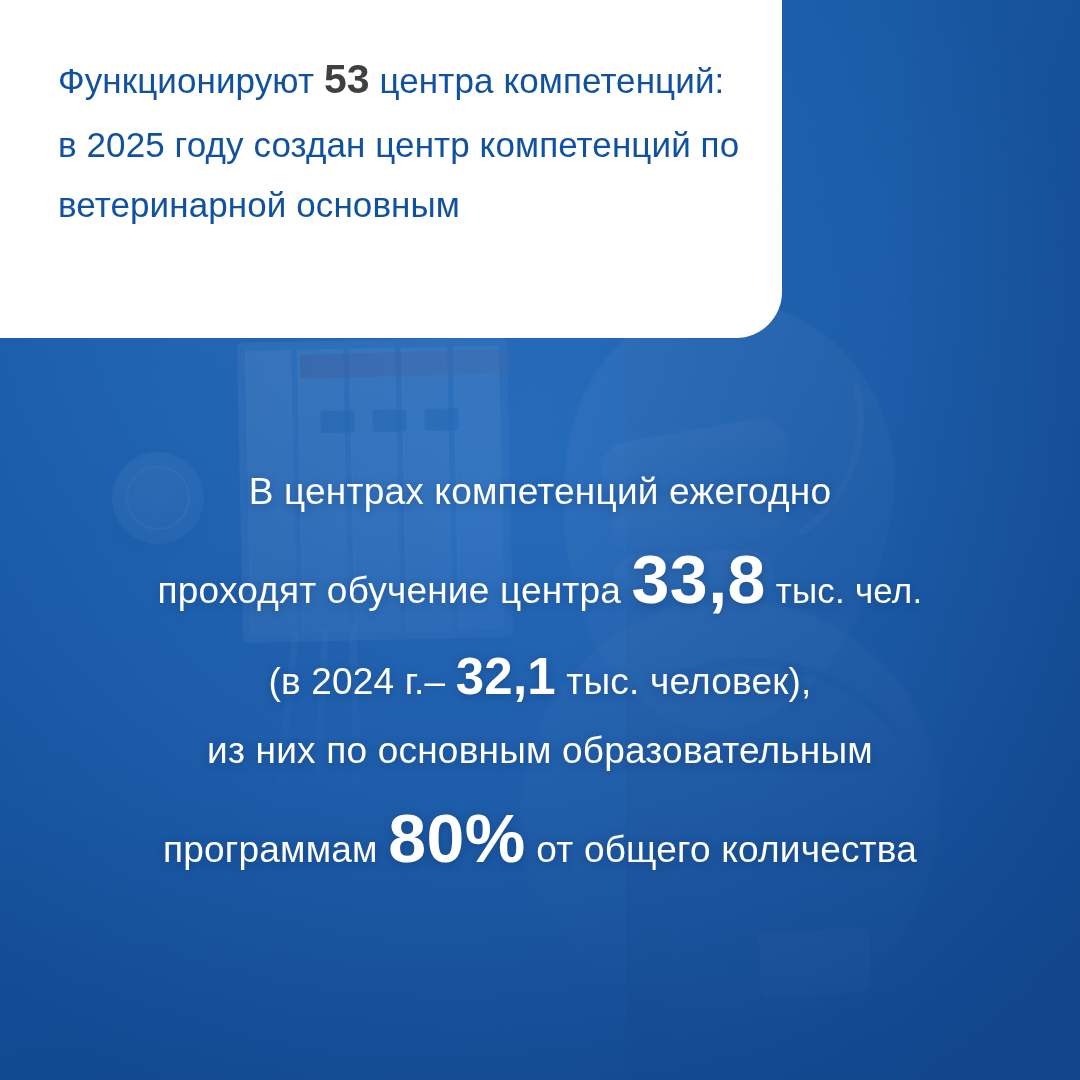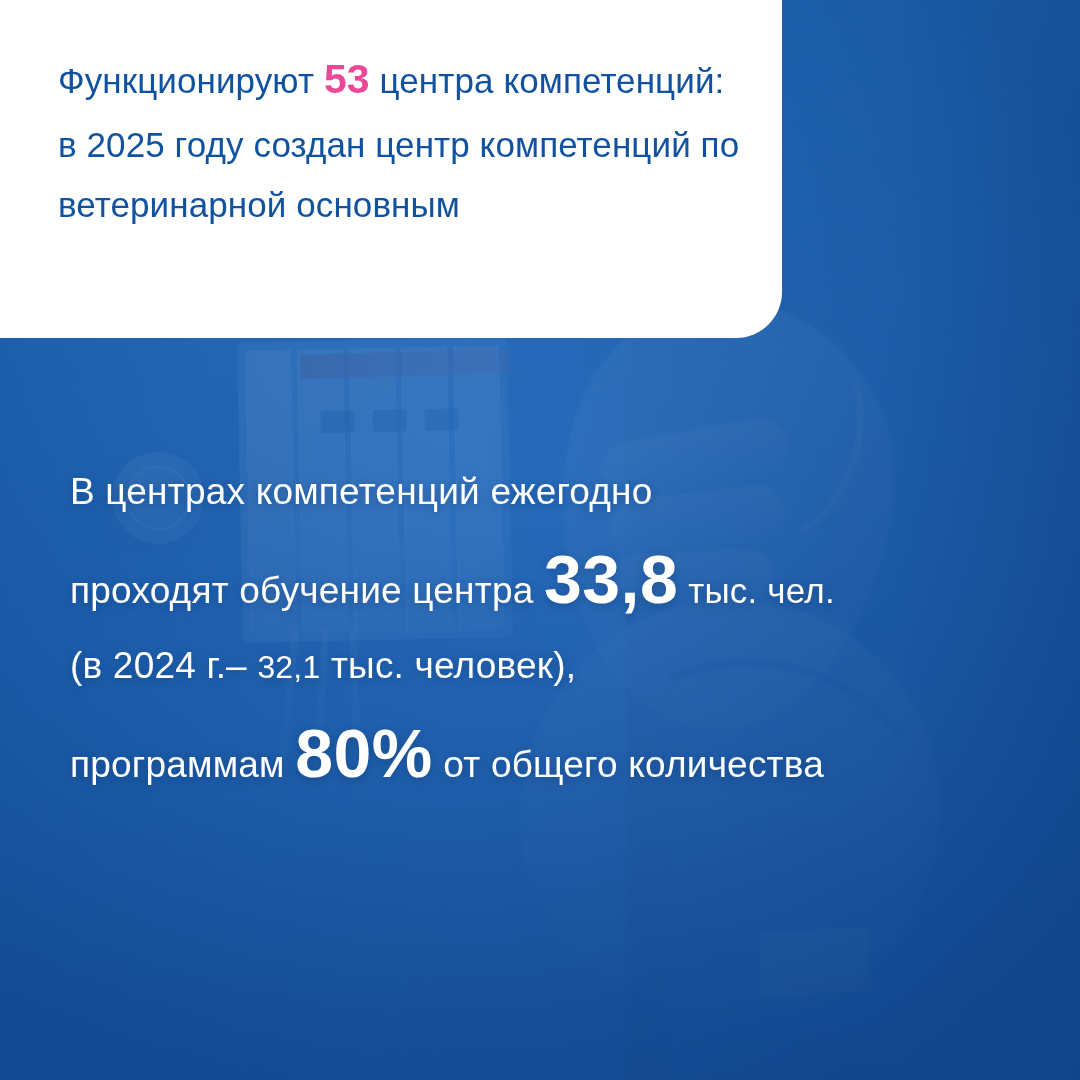--- a/index.html
+++ b/index.html
@@ -232,46 +232,46 @@
     width: 690px;
     color: #10529f;
     font-size: 35px;
     line-height: 1.72;
     font-weight: 500;
     letter-spacing: 0.1px;
   }
   .header-text b {
     font-weight: 800;
     font-size: 41px;
-    color: #ec4899;
+    color: #404040;
   }
 
   
   .body-text {
     position: absolute;
     left: 70px;
     top: 462px;
     width: 940px;
-    text-align: left;
+    text-align: center;
     color: #ffffff;
     font-size: 37px;
     line-height: 1.62;
     font-weight: 500;
     letter-spacing: 0.2px;
     text-shadow: 0 2px 10px rgba(6,32,72,0.28);
     z-index: 6;
   }
   .body-text .big {
     font-weight: 800;
     font-size: 68px;
     letter-spacing: 0.5px;
   }
   .body-text .mid {
-    font-weight: 400;
-    font-size: 32px;
+    font-weight: 700;
+    font-size: 51px;
   }
   .body-text .small {
     font-size: 35px;
   }
   .body-text .line { display: block; }
   .body-text .line + .line { margin-top: 2px; }
 </style>
 </head>
 <body>
 
@@ -322,16 +322,17 @@
       <span>компетенций: в 2025 году создан</span>
       <span>центр компетенций по</span>
       <span>ветеринарной основным</span>
     </div>
   </div>
 
   <div class="body-text">
     <span class="line">В центрах компетенций ежегодно</span>
     <span class="line"><span>проходят обучение центра </span><span class="big">33,8</span><span class="small"> тыс. чел.</span></span>
     <span class="line"><span>(в 2024 г.– </span><span class="mid">32,1</span><span> тыс. человек),</span></span>
+    <span class="line">из них по основным образовательным</span>
     <span class="line"><span>программам </span><span class="big">80%</span><span> от общего количества</span></span>
   </div>
 
 </div>
 
 </body></html>

